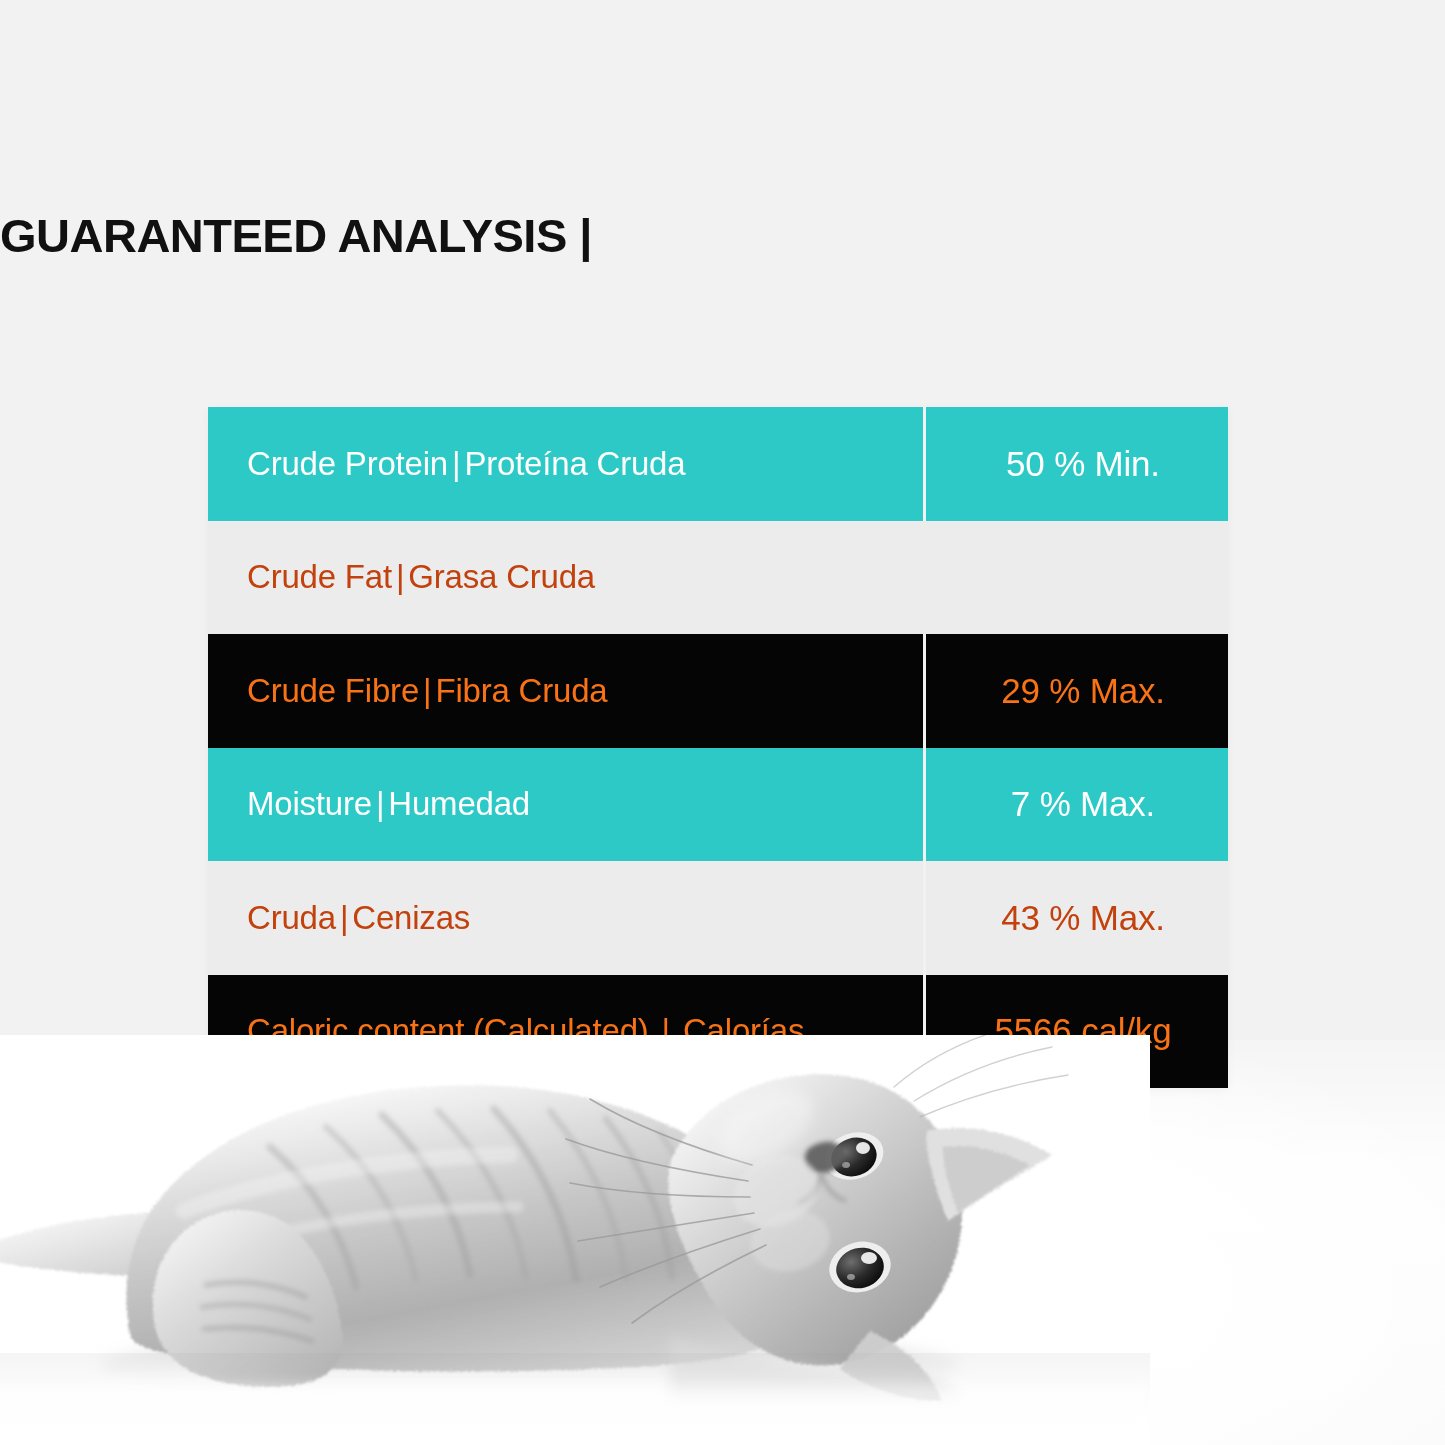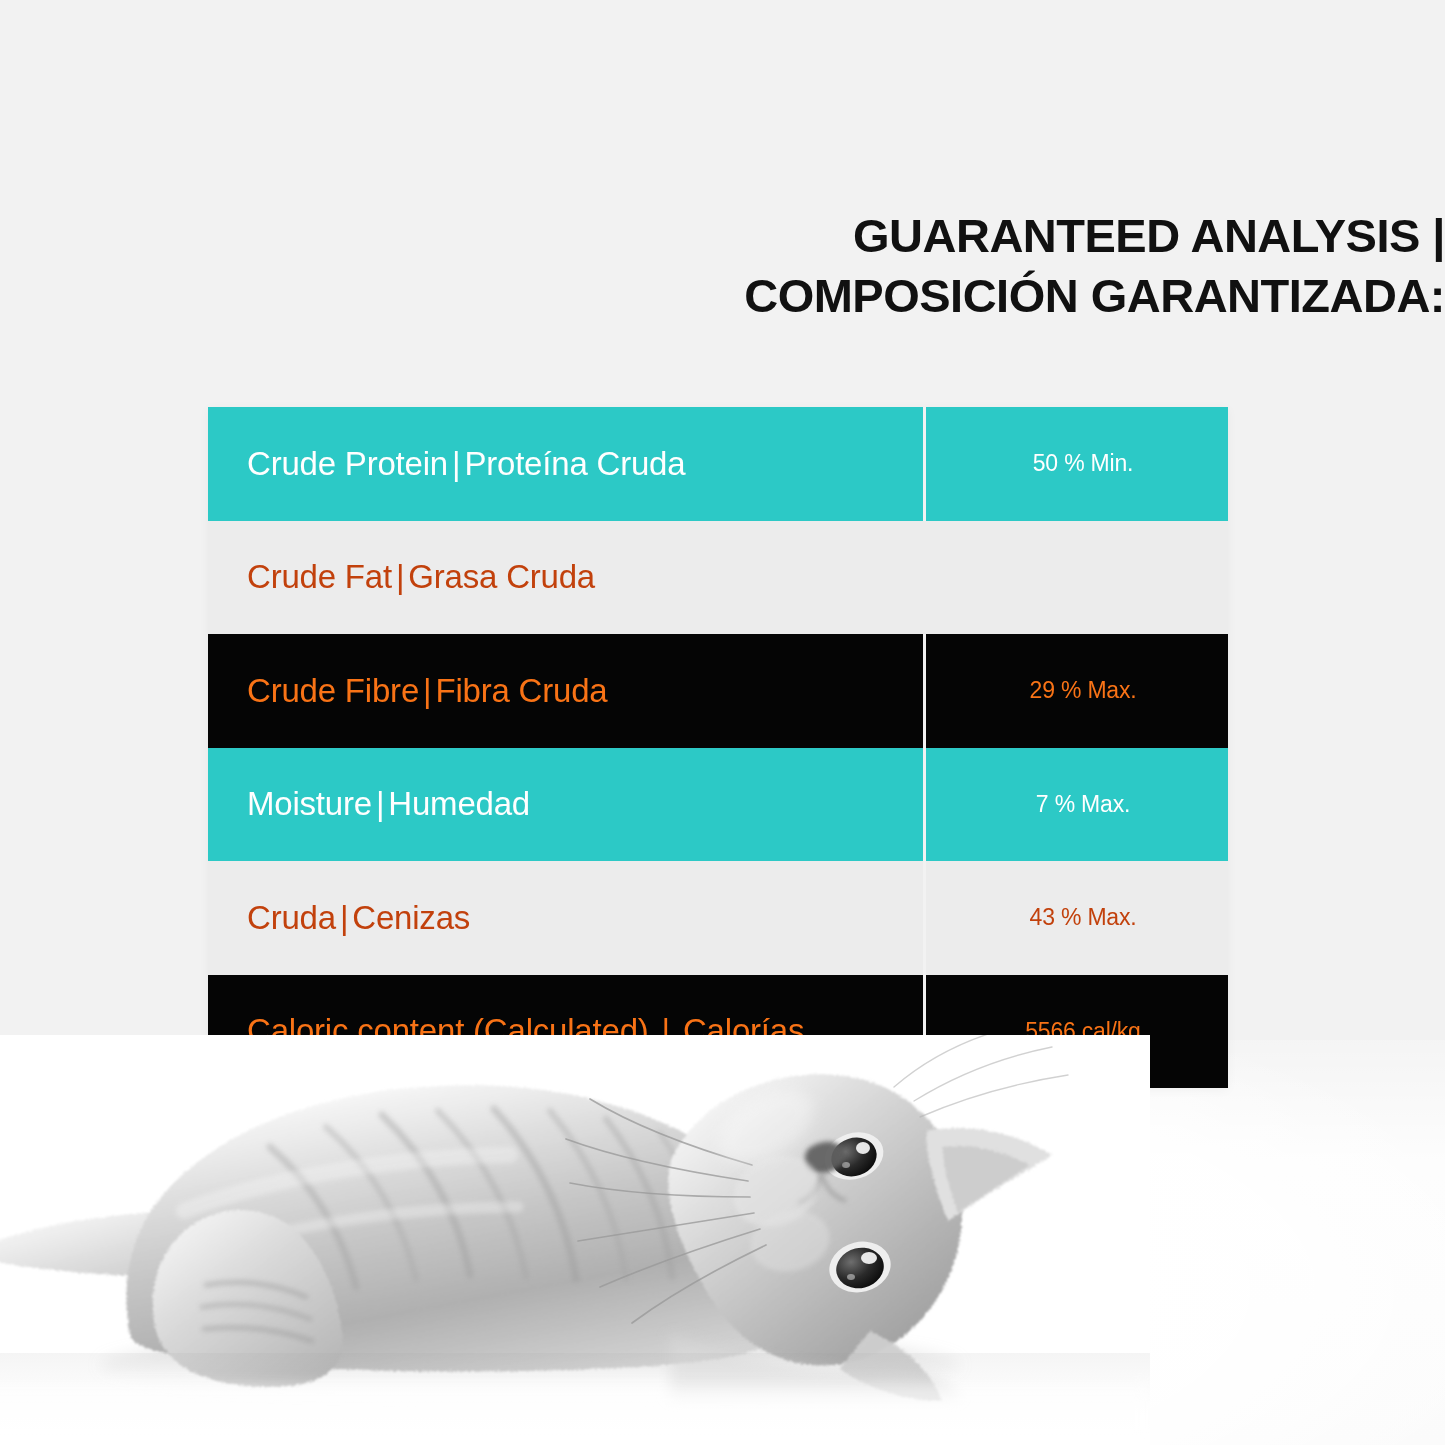--- a/index.html
+++ b/index.html
@@ -34,21 +34,21 @@
       linear-gradient(to bottom, rgba(255,255,255,0.2) 0%, rgba(255,255,255,0.85) 30%, #fbfbfb 100%);
     pointer-events: none;
   }
 
   
   #title-block {
     position: absolute;
     left: 0;
     top: 206px;
     width: 1445px;
-    text-align: right;
+    text-align: left;
     color: #111111;
     font-weight: bold;
     font-size: 47px;
     line-height: 60px;
     letter-spacing: -0.5px;
     font-stretch: condensed;
   }
   #title-block .tline {
     display: block;
     white-space: nowrap;
@@ -83,21 +83,21 @@
     font-weight: 500;
     letter-spacing: -0.2px;
   }
   .trow .value-cell {
     flex: 1 1 auto;
     display: flex;
     align-items: center;
     justify-content: center;
     padding-right: 8px;
     box-sizing: border-box;
-    font-size: 23px;
+    font-size: 35px;
     font-weight: 500;
     letter-spacing: -0.2px;
     padding-left: 20px;
   }
   .trow .label-cell .sep {
     padding: 0 4px;
     font-weight: 300;
   }
   .trow.wide-sep .label-cell .sep {
     padding: 0 13px;
@@ -133,21 +133,20 @@
 </style>
 </head>
 <body>
 
 <div id="page">
 
   <div id="photo-backdrop"></div>
 
   <div id="title-block">
     <span class="tline">GUARANTEED ANALYSIS |</span>
-    <span class="tline">COMPOSICIÓN GARANTIZADA:</span>
   </div>
 
   <div id="analysis-table">
 
     <div class="trow theme-teal">
       <div class="label-cell">
         <span>Crude Protein</span>
         <span class="sep">|</span>
         <span>Proteína Cruda</span>
       </div>

